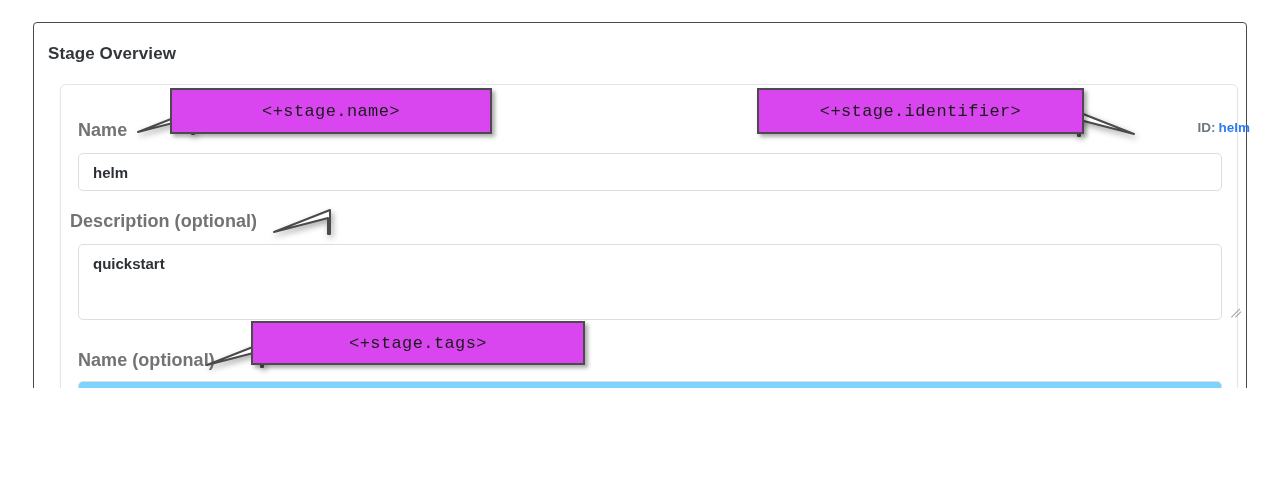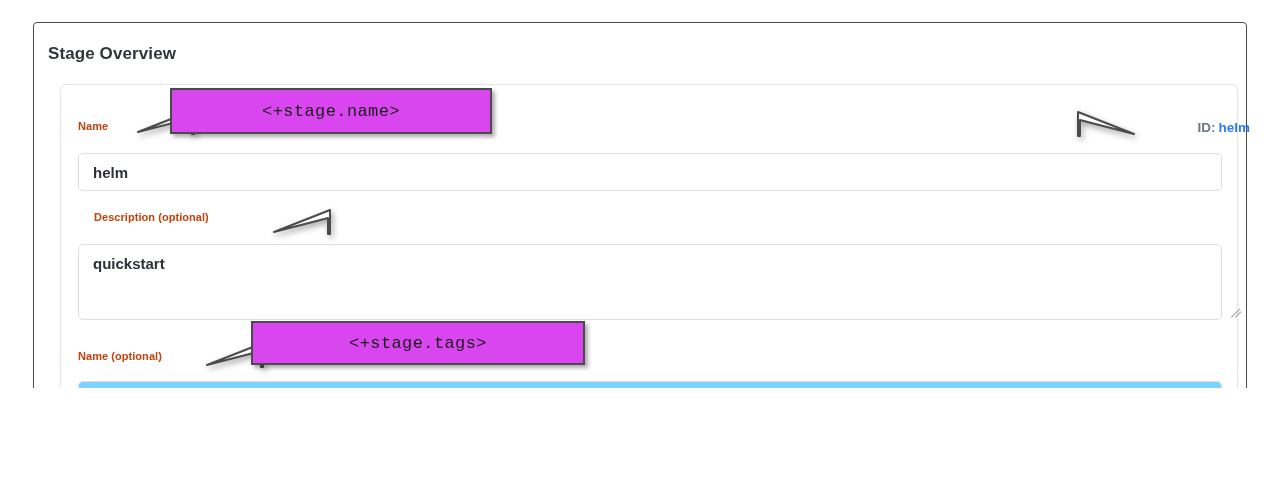--- a/index.html
+++ b/index.html
@@ -55,23 +55,23 @@
     background: #ffffff;
     border: 1px solid #e3e6e8;
     border-top-left-radius: 6px;
     border-top-right-radius: 6px;
     box-sizing: border-box;
     box-shadow: 0 1px 2px rgba(0,0,0,0.05);
   }
 
   .field-label {
     position: absolute;
-    font-size: 11px;
-    font-weight: bold;
-    color: #c2410c;
+    font-size: 18px;
+    font-weight: bold;
+    color: #737373;
     white-space: nowrap;
     letter-spacing: 0.05px;
   }
 
   .id-line {
     position: absolute;
     right: 56px;
     top: 120px;
     font-size: 13.5px;
     font-weight: bold;
@@ -207,21 +207,21 @@
   <div class="card"></div>
 
   <div class="field-label" style="left:78px; top:120px;">Name</div>
 
   <div class="id-line">
     <span class="id-key">ID:</span><span class="id-val">helm</span>
   </div>
 
   <input class="text-input name-input" type="text" value="helm" style="">
 
-  <div class="field-label" style="left:94px; top:211px;">Description (optional)</div>
+  <div class="field-label" style="left:70px; top:211px;">Description (optional)</div>
 
   <textarea class="textarea-box" style="">quickstart</textarea>
 
   <div class="resize-grip">
     <i></i>
       <i></i>
   </div>
 
   <div class="field-label" style="left:78px; top:350px;">Name (optional)</div>
 
@@ -233,20 +233,21 @@
   </div>
 
   <svg class="tail" style="left:136px; top:108px;" width="90" height="34">
     <polygon points="2,24 58,2 58,26 56,26 56,10" fill="#ffffff" stroke="#4b4b4b" stroke-width="2" stroke-linejoin="round" style="filter:drop-shadow(2px 3px 3px rgba(0,0,0,0.35))"></polygon>
   </svg>
   <div class="callout" style="left:170px; top:88px; width:322px; height:46px;">&lt;+stage.name&gt;</div>
 
   <svg class="tail" style="left:1062px; top:108px;" width="90" height="34">
     <polygon points="72,26 16,4 16,28 18,28 18,12" fill="#ffffff" stroke="#4b4b4b" stroke-width="2" stroke-linejoin="round" style="filter:drop-shadow(2px 3px 3px rgba(0,0,0,0.35))"></polygon>
   </svg>
+  <div class="callout" style="left:757px; top:88px; width:327px; height:46px;">&lt;+stage.identifier&gt;</div>
 
   <svg class="tail" style="left:272px; top:206px;" width="90" height="34">
     <polygon points="2,26 58,4 58,28 56,28 56,12" fill="#ffffff" stroke="#4b4b4b" stroke-width="2" stroke-linejoin="round" style="filter:drop-shadow(2px 3px 3px rgba(0,0,0,0.35))"></polygon>
   </svg>
 
   <svg class="tail" style="left:205px; top:341px;" width="90" height="34">
     <polygon points="2,24 58,2 58,26 56,26 56,10" fill="#ffffff" stroke="#4b4b4b" stroke-width="2" stroke-linejoin="round" style="filter:drop-shadow(2px 3px 3px rgba(0,0,0,0.35))"></polygon>
   </svg>
   <div class="callout" style="left:251px; top:321px; width:334px; height:44px;">&lt;+stage.tags&gt;</div>
 

